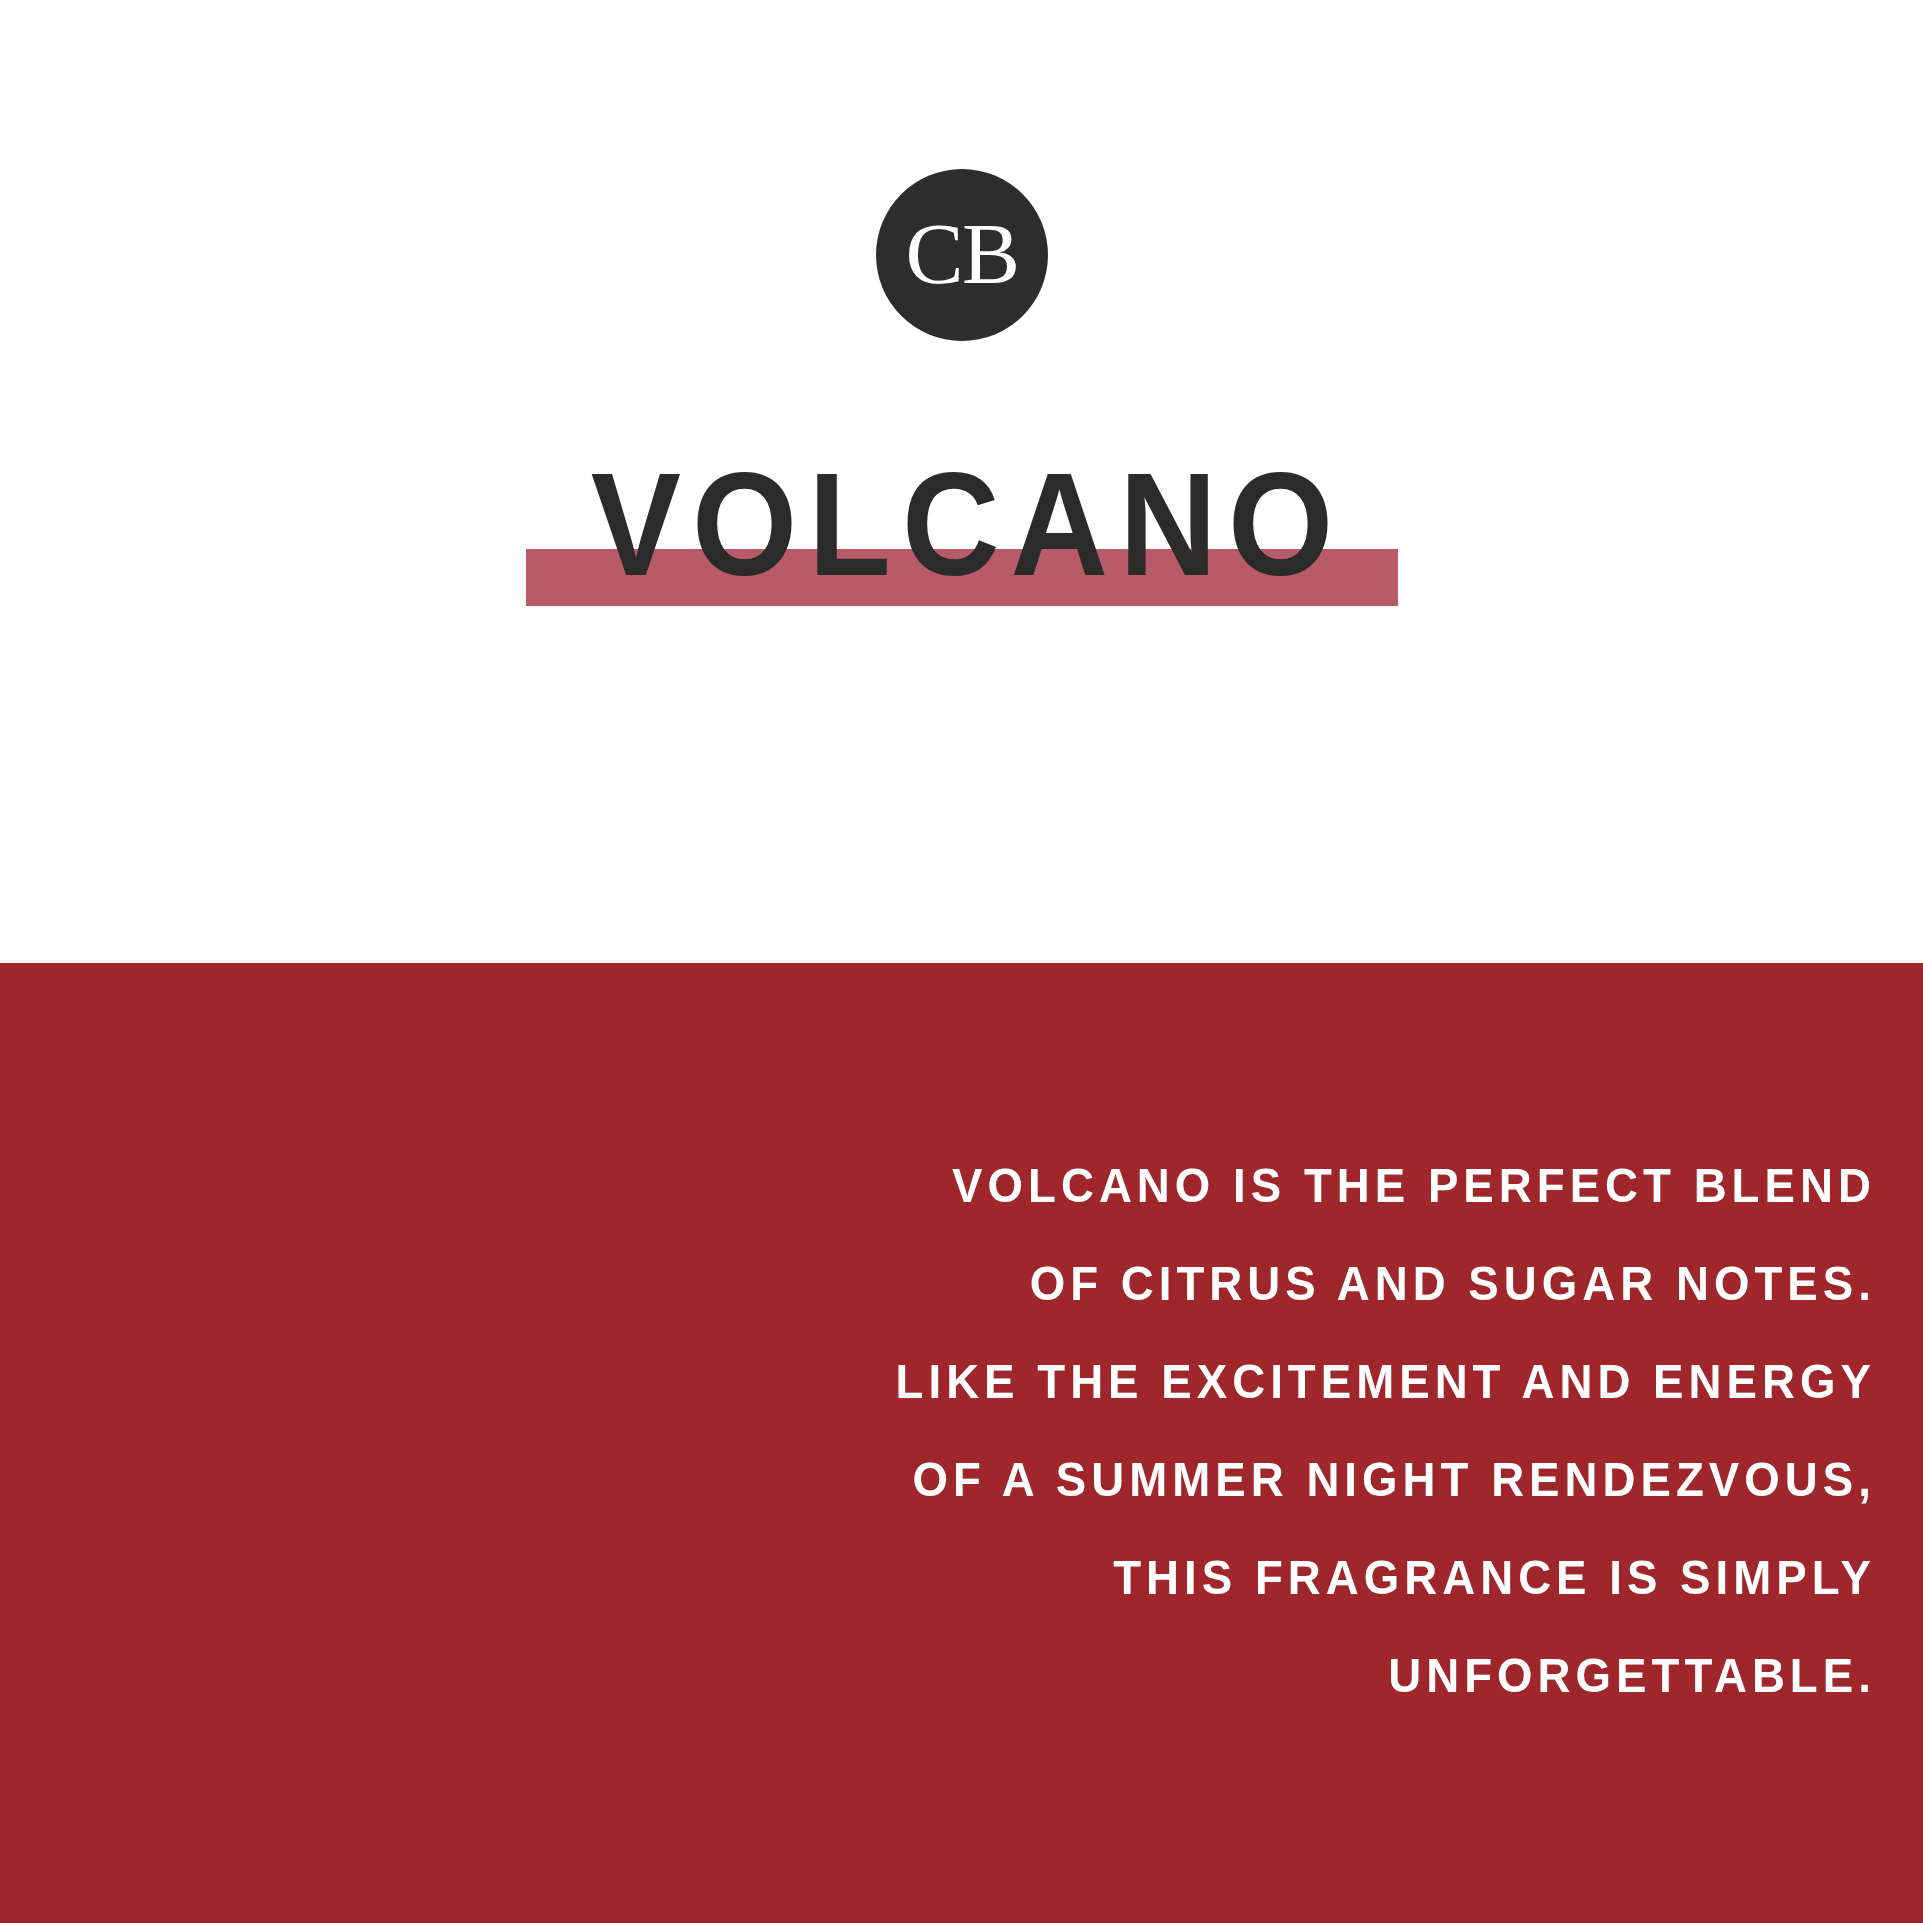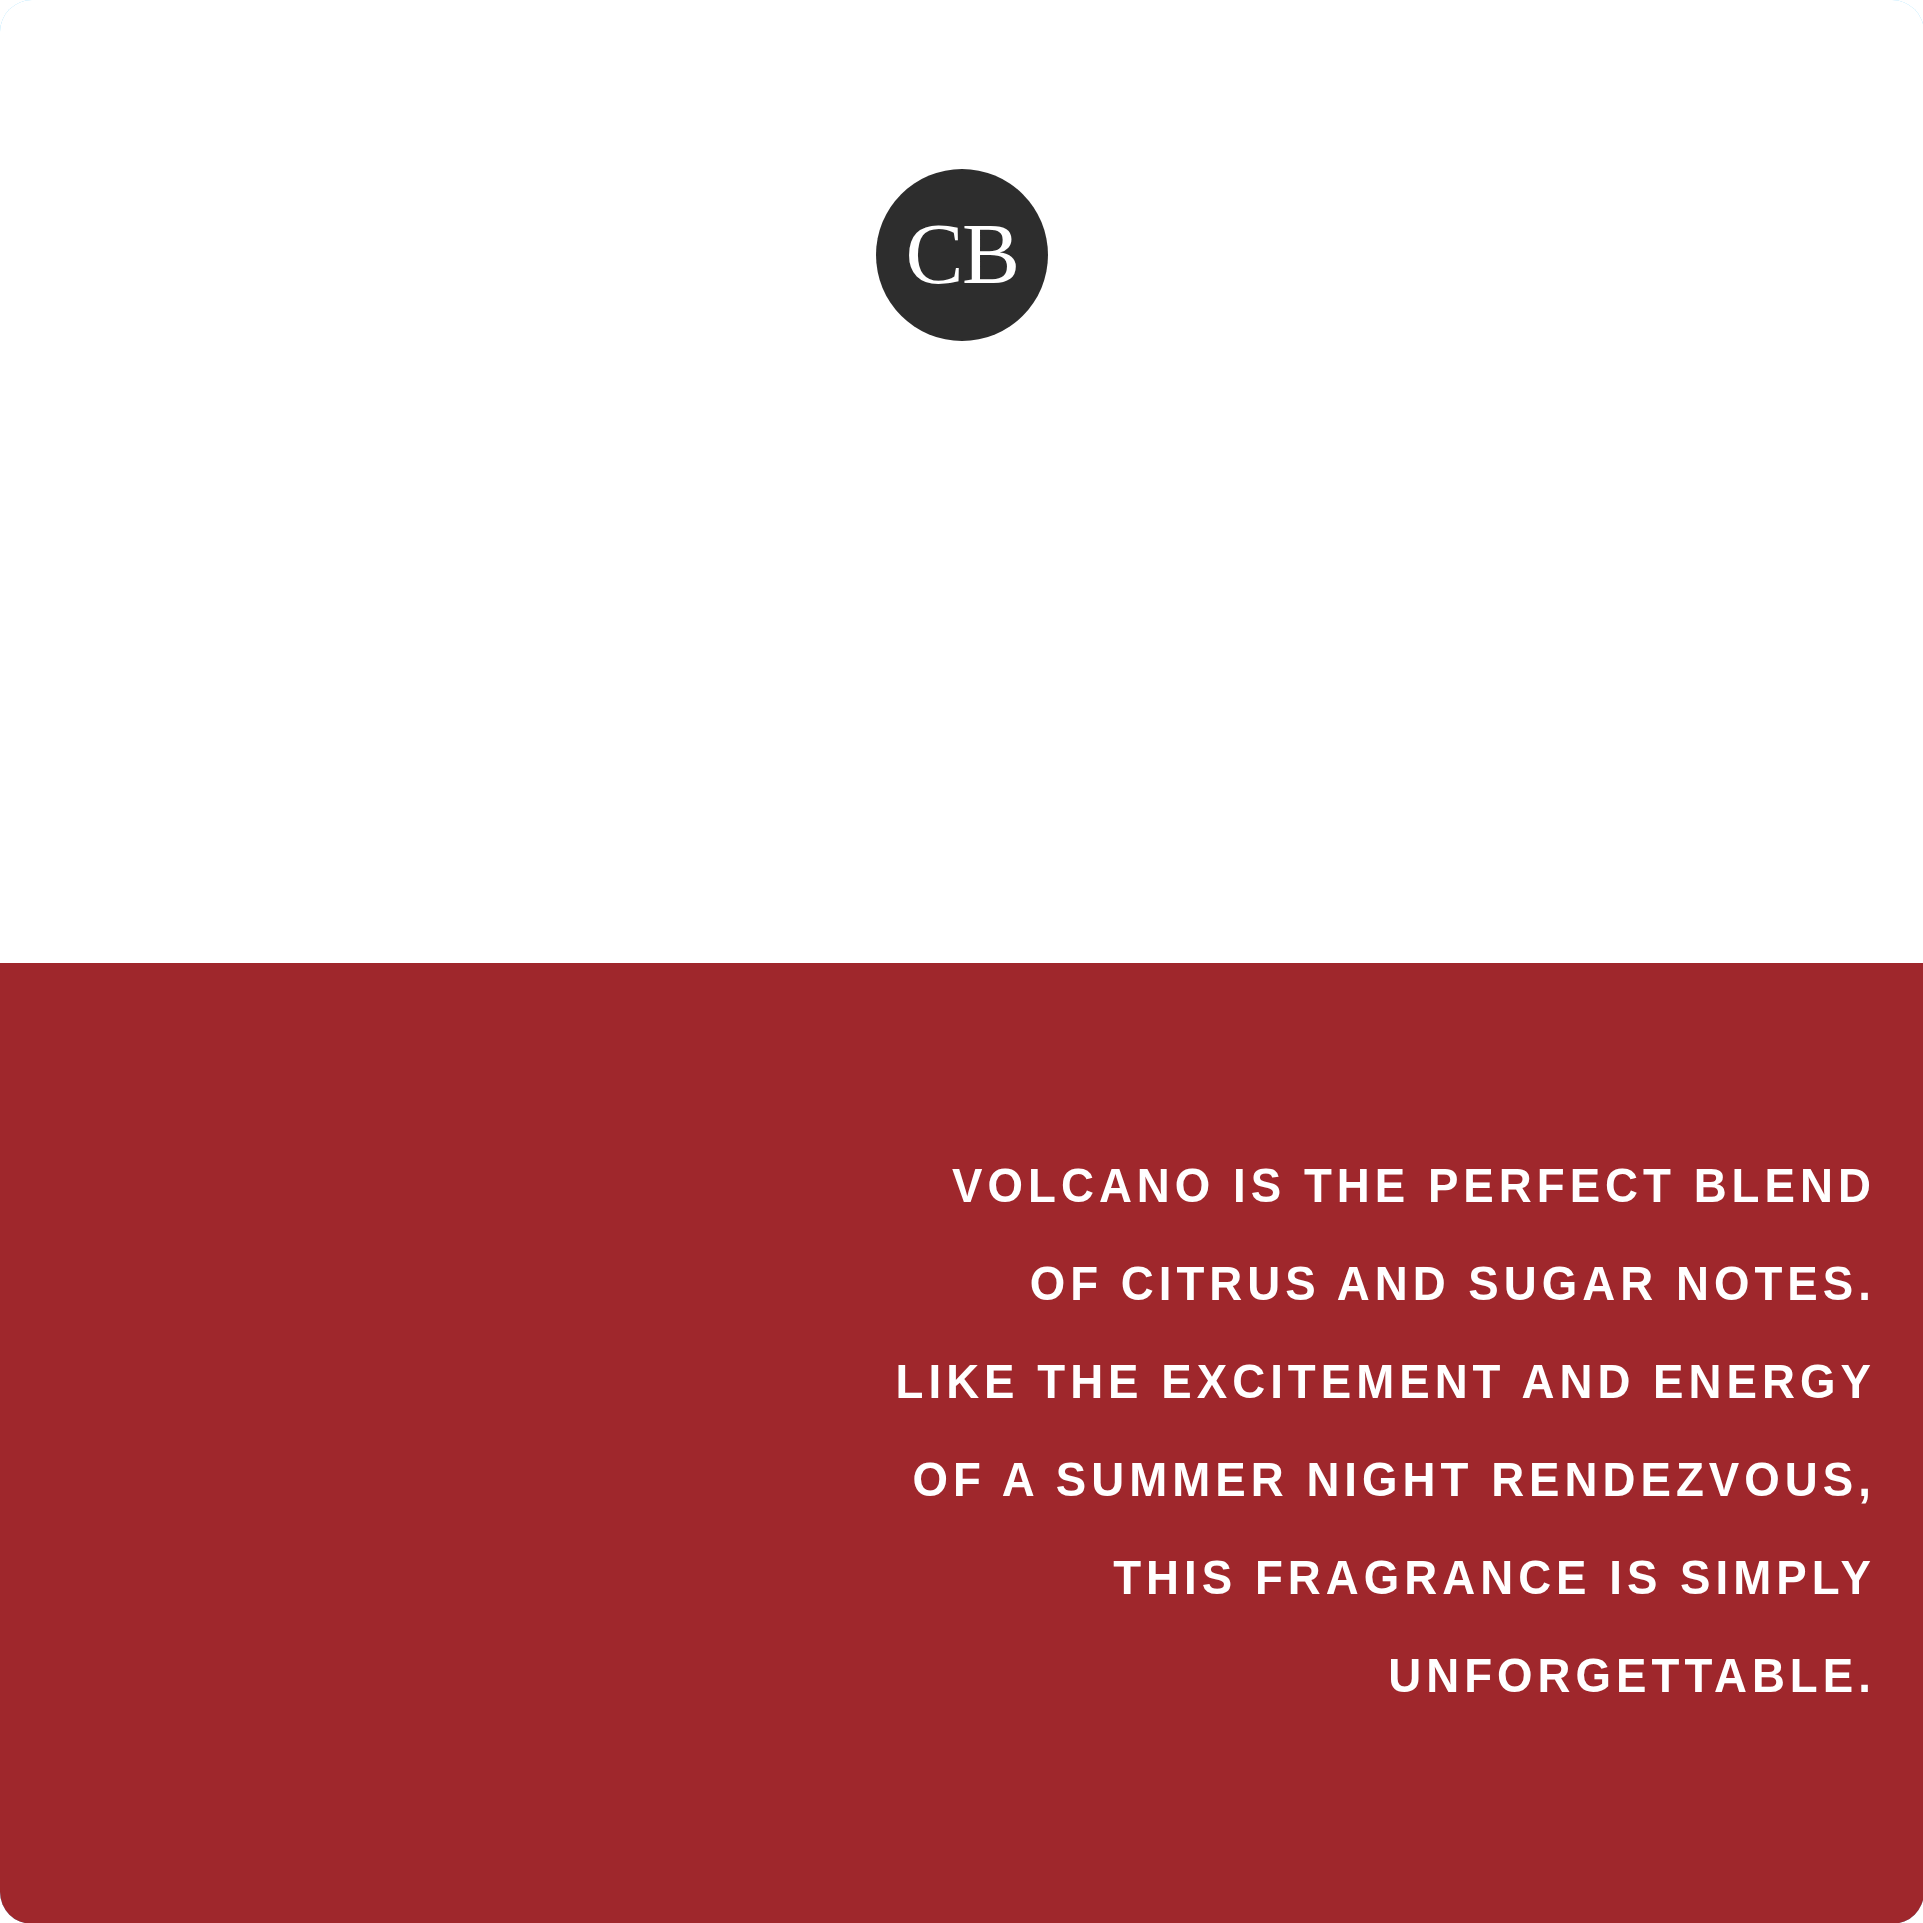--- a/index.html
+++ b/index.html
@@ -8,21 +8,20 @@
     background: #ffffff;
   }
 
   #poster {
     position: relative;
     width: 1924px;
     height: 1924px;
     overflow: hidden;
     background: #7dd3fc;
     font-family: "Liberation Sans", sans-serif;
-    border-radius: 32px;
   }
 
   
   .top-section {
     position: absolute;
     left: 0;
     top: 0;
     width: 1924px;
     height: 963px;
     background: #ffffff;
@@ -152,20 +151,24 @@
 <body>
 
 <div id="poster">
 
   <div class="top-section">
 
     <div class="brand-mark">
       <span class="brand-mark-text">CB</span>
     </div>
 
+    <div class="title-block">
+      <div class="title-highlight"></div>
+      <div class="title-text">VOLCANO</div>
+    </div>
 
 
   </div>
 
   <div class="bottom-section">
     <div class="body-copy">
       <span class="body-line">VOLCANO IS THE PERFECT BLEND</span>
       <span class="body-line">OF CITRUS AND SUGAR NOTES.</span>
       <span class="body-line">LIKE THE EXCITEMENT AND ENERGY</span>
       <span class="body-line">OF A SUMMER NIGHT RENDEZVOUS,</span>

